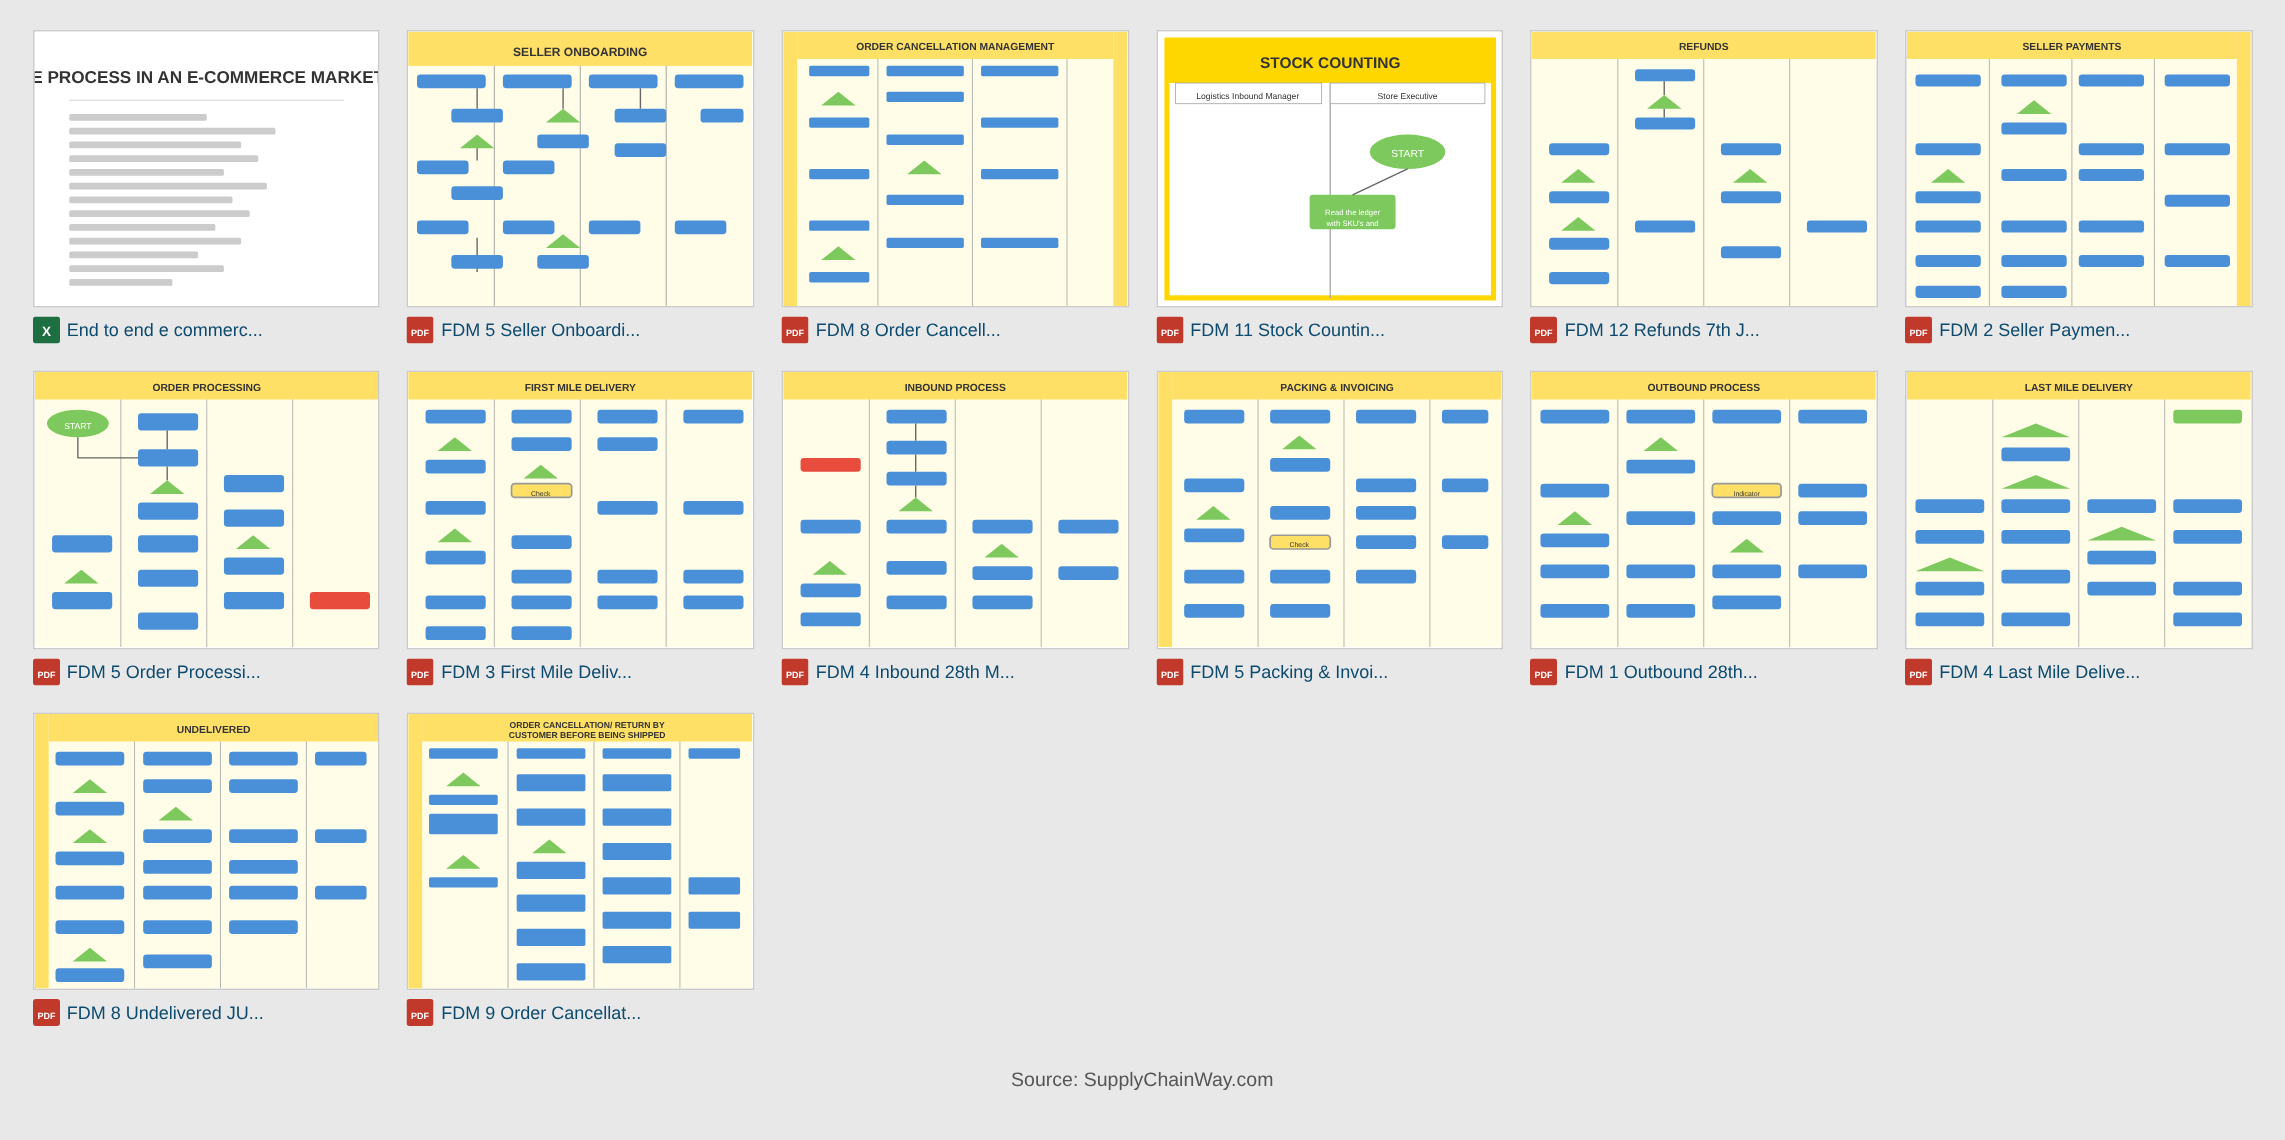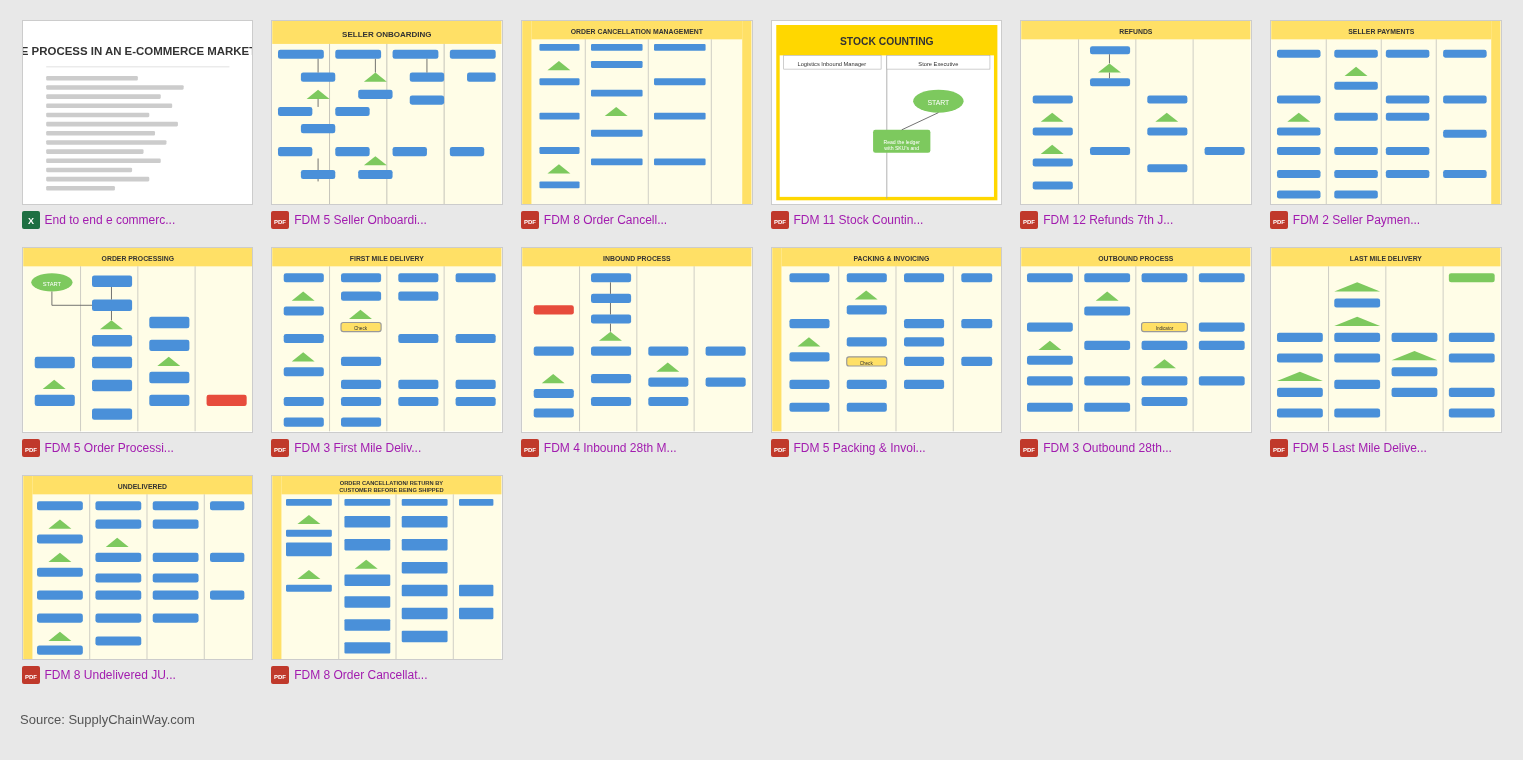--- a/index.html
+++ b/index.html
@@ -43,26 +43,27 @@
       gap: 5px;
       width: 100%;
     }
     .file-icon {
       width: 18px;
       height: 18px;
       flex-shrink: 0;
     }
     .label-text {
       font-size: 12px;
-      color: #a21caf;
+      color: #0c4a6e;
       white-space: nowrap;
       overflow: hidden;
       text-overflow: ellipsis;
     }
     .source-line {
+      text-align: center;
       font-size: 13px;
       color: #555;
       margin-top: 28px;
     }
   </style>
 </head>
 <body>
 
 <div class="grid">
 
@@ -495,21 +496,21 @@
         <rect x="55" y="135" width="40" height="8" rx="2" fill="#4a90d9"></rect>
         <polygon points="125,97 115,105 135,105" fill="#7dc95e"></polygon>
         <rect x="105" y="130" width="40" height="8" rx="2" fill="#4a90d9"></rect>
       </svg>
     </div>
     <div class="label-row">
       <svg class="file-icon" viewBox="0 0 18 18">
         <rect width="18" height="18" rx="2" fill="#c0392b"></rect>
         <text x="9" y="13" font-size="6" font-weight="bold" text-anchor="middle" fill="#fff">PDF</text>
       </svg>
-      <span class="label-text">FDM 3 Outbound 28th...</span>
+      <span class="label-text">FDM 1 Outbound 28th...</span>
     </div>
   </div>
 
   <div class="item">
     <div class="thumbnail">
       <svg viewBox="0 0 200 160" xmlns="http://www.w3.org/2000/svg">
         <rect width="200" height="160" fill="#fffde7"></rect>
         <rect x="0" y="0" width="200" height="16" fill="#ffe066"></rect>
         <text x="100" y="11" font-size="6" font-weight="bold" text-anchor="middle" fill="#333">LAST MILE DELIVERY</text>
         <line x1="50" y1="16" x2="50" y2="160" stroke="#aaa" stroke-width="0.5"></line>
@@ -536,21 +537,21 @@
         <rect x="5" y="140" width="40" height="8" rx="2" fill="#4a90d9"></rect>
         <rect x="55" y="140" width="40" height="8" rx="2" fill="#4a90d9"></rect>
         <rect x="155" y="140" width="40" height="8" rx="2" fill="#4a90d9"></rect>
       </svg>
     </div>
     <div class="label-row">
       <svg class="file-icon" viewBox="0 0 18 18">
         <rect width="18" height="18" rx="2" fill="#c0392b"></rect>
         <text x="9" y="13" font-size="6" font-weight="bold" text-anchor="middle" fill="#fff">PDF</text>
       </svg>
-      <span class="label-text">FDM 5 Last Mile Delive...</span>
+      <span class="label-text">FDM 4 Last Mile Delive...</span>
     </div>
   </div>
 
   <div class="item">
     <div class="thumbnail">
       <svg viewBox="0 0 200 160" xmlns="http://www.w3.org/2000/svg">
         <rect width="200" height="160" fill="#fffde7"></rect>
         <rect x="0" y="0" width="8" height="160" fill="#ffe066"></rect>
         <rect x="8" y="0" width="192" height="16" fill="#ffe066"></rect>
         <text x="104" y="11" font-size="6" font-weight="bold" text-anchor="middle" fill="#333">UNDELIVERED</text>
@@ -629,21 +630,21 @@
         <rect x="63" y="145" width="40" height="10" rx="1" fill="#4a90d9"></rect>
         <polygon points="32,82 22,90 42,90" fill="#7dc95e"></polygon>
         <rect x="12" y="95" width="40" height="6" rx="1" fill="#4a90d9"></rect>
       </svg>
     </div>
     <div class="label-row">
       <svg class="file-icon" viewBox="0 0 18 18">
         <rect width="18" height="18" rx="2" fill="#c0392b"></rect>
         <text x="9" y="13" font-size="6" font-weight="bold" text-anchor="middle" fill="#fff">PDF</text>
       </svg>
-      <span class="label-text">FDM 8 Order Cancellat...</span>
+      <span class="label-text">FDM 9 Order Cancellat...</span>
     </div>
   </div>
 
   <div></div>
   <div></div>
   <div></div>
   <div></div>
 
 </div>
 

